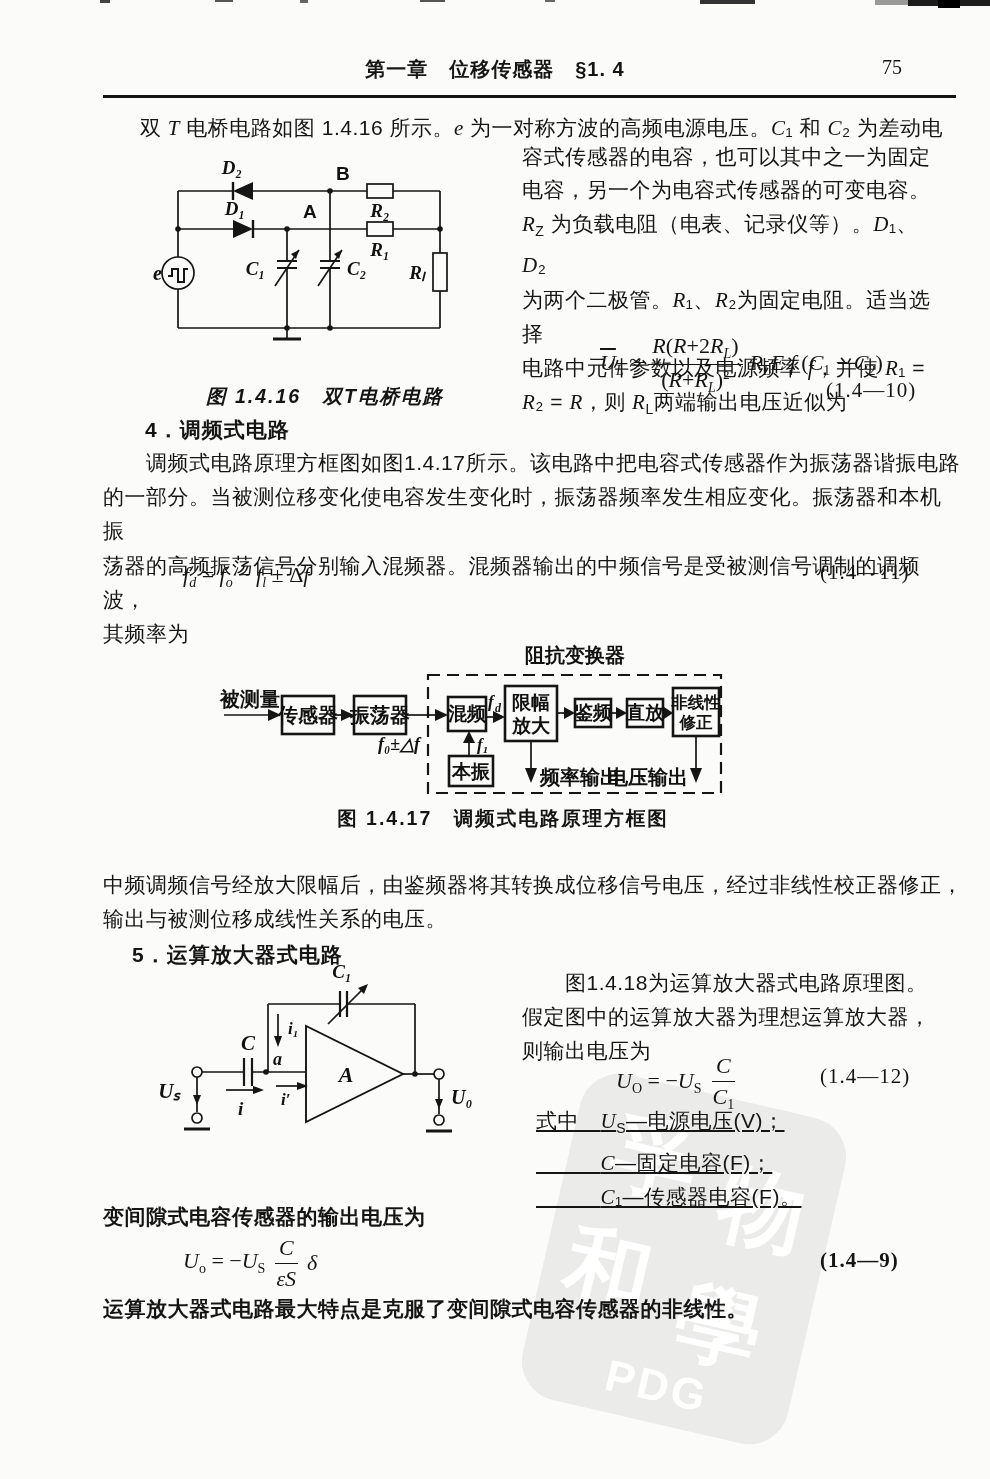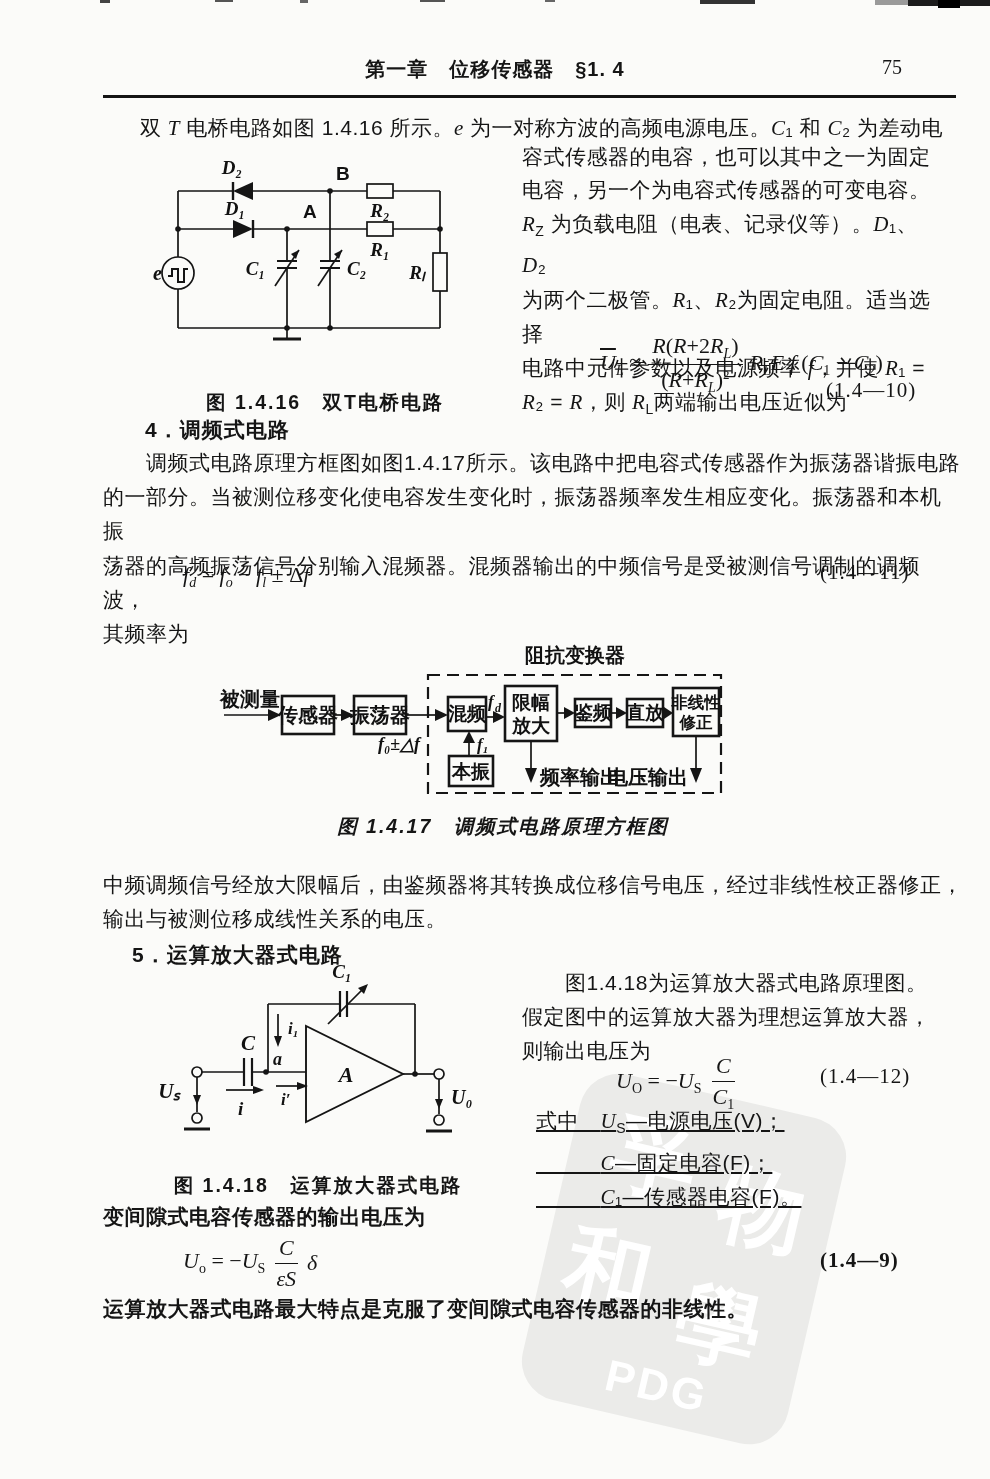--- a/index.html
+++ b/index.html
@@ -132,21 +132,21 @@
         <path class="wire" d="M183,128 L207,92"></path>
         <polygon class="fillb" points="207,92 199,96 204,101"></polygon>
       </g>
       <text class="mlabel" x="212" y="117" font-size="19" font-style="normal">C₂</text>
 
       <g>
         <path class="wire" d="M152,170 V180"></path>
         <path class="wire" style="stroke-width:3" d="M138,181 H166"></path>
       </g>
     </svg>
-    <div class="caption" style="width:380px;margin-top:12px;">图 1.4.16　双T电桥电路</div>
+    <div class="caption" style="width:380px;margin-top:6px;font-style:italic;">图 1.4.16　双T电桥电路</div>
   </div>
 
   <div class="abs zh" style="left:522px;top:140px;width:420px;line-height:33.4px;">容式传感器的电容，也可以其中之一为固定<br>电容，另一个为电容式传感器的可变电容。<br><i>R</i><sub>Z</sub> 为负载电阻（电表、记录仪等）。<i>D</i>₁、<i>D</i>₂<br>为两个二极管。<i>R</i>₁、<i>R</i>₂为固定电阻。适当选择<br>电路中元件参数以及电源频率 <i>f</i>，并使 <i>R</i>₁ =<br><i>R</i>₂ = <i>R</i>，则 <i>R</i><sub>L</sub>两端输出电压近似为</div>
 
   <div class="abs eqrow math" style="left:600px;top:332px;">
     <span><span style="text-decoration:overline"><i>U</i></span><sub><i>L</i></sub> ≈</span>
     <span class="frac">
       <span class="fnum"><i>R</i>(<i>R</i>+2<i>R<sub>L</sub></i>)</span>
       <span class="fden">(<i>R</i>+<i>R<sub>L</sub></i>)<sup>2</sup></span>
     </span>
@@ -223,21 +223,21 @@
         <path class="wire" d="M313,105 V132"></path>
           <polygon class="fillb" points="307,132 313,147 319,132"></polygon>
       </g>
       <text class="boxlabel" x="322" y="148" font-size="20">频率输出</text>
       <g>
         <path class="wire" d="M478,100 V132"></path>
           <polygon class="fillb" points="472,132 478,147 484,132"></polygon>
       </g>
       <text class="boxlabel" x="470" y="148" font-size="20" text-anchor="end">电压输出</text>
     </svg>
-    <div class="caption" style="width:570px;margin-top:8px;font-style:italic;">图 1.4.17　调频式电路原理方框图</div>
+    <div class="caption" style="width:570px;">图 1.4.17　调频式电路原理方框图</div>
   </div>
 
   <div class="abs zh" style="left:103px;top:868px;width:860px;">中频调频信号经放大限幅后，由鉴频器将其转换成位移信号电压，经过非线性校正器修正，<br>输出与被测位移成线性关系的电压。</div>
 
   <div class="abs zh heading" style="left:132px;top:938px;">5．运算放大器式电路</div>
 
   <div class="abs" style="left:118px;top:962px;width:400px;">
     <svg width="400" height="200" viewBox="0 0 400 200">
       <circle class="wire" cx="79" cy="110" r="5"></circle>
       <path class="wire" d="M84,110 H126"></path>
@@ -285,21 +285,20 @@
       </g>
       <text class="mlabel" x="333" y="142" font-size="20">U₀</text>
       <g>
         <path class="wire" d="M79,115 V150"></path>
         <polygon class="fillb" points="75,133 79,143 83,133"></polygon>
         <circle class="wire" cx="79" cy="156" r="5"></circle>
         <path class="wire" style="stroke-width:3" d="M66,167 H92"></path>
       </g>
       <text class="mlabel" x="62" y="136" font-size="21" text-anchor="end">Uₛ</text>
     </svg>
-    <div class="caption" style="width:400px;margin-top:6px;">图 1.4.18　运算放大器式电路</div>
   </div>
 
   <div class="abs zh" style="left:522px;top:966px;width:425px;">　　图1.4.18为运算放大器式电路原理图。<br>假定图中的运算放大器为理想运算放大器，<br>则输出电压为</div>
 
   <div class="abs eqrow math" style="left:616px;top:1052px;">
     <span><i>U</i><sub>O</sub> = −<i>U</i><sub>S</sub></span>
     <span class="frac">
       <span class="fnum"><i>C</i></span>
       <span class="fden"><i>C</i><sub>1</sub></span>
     </span>

